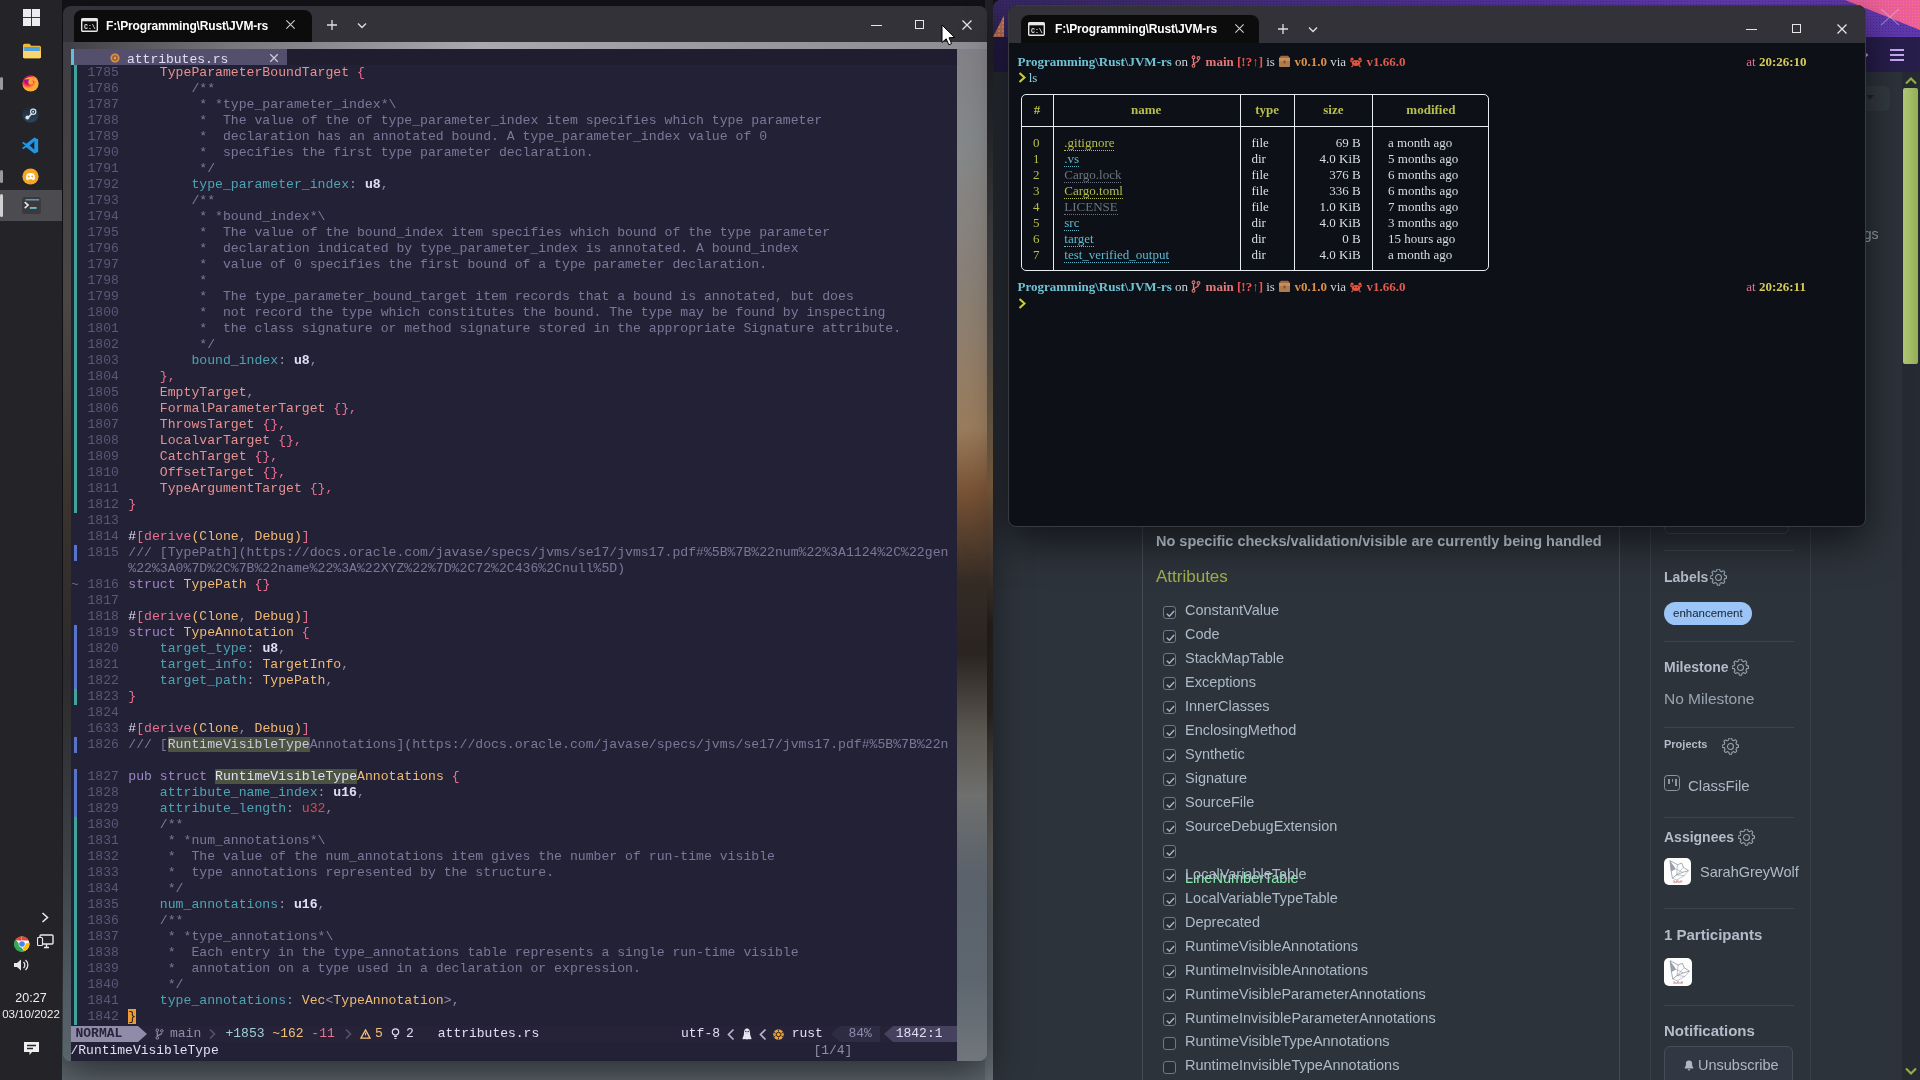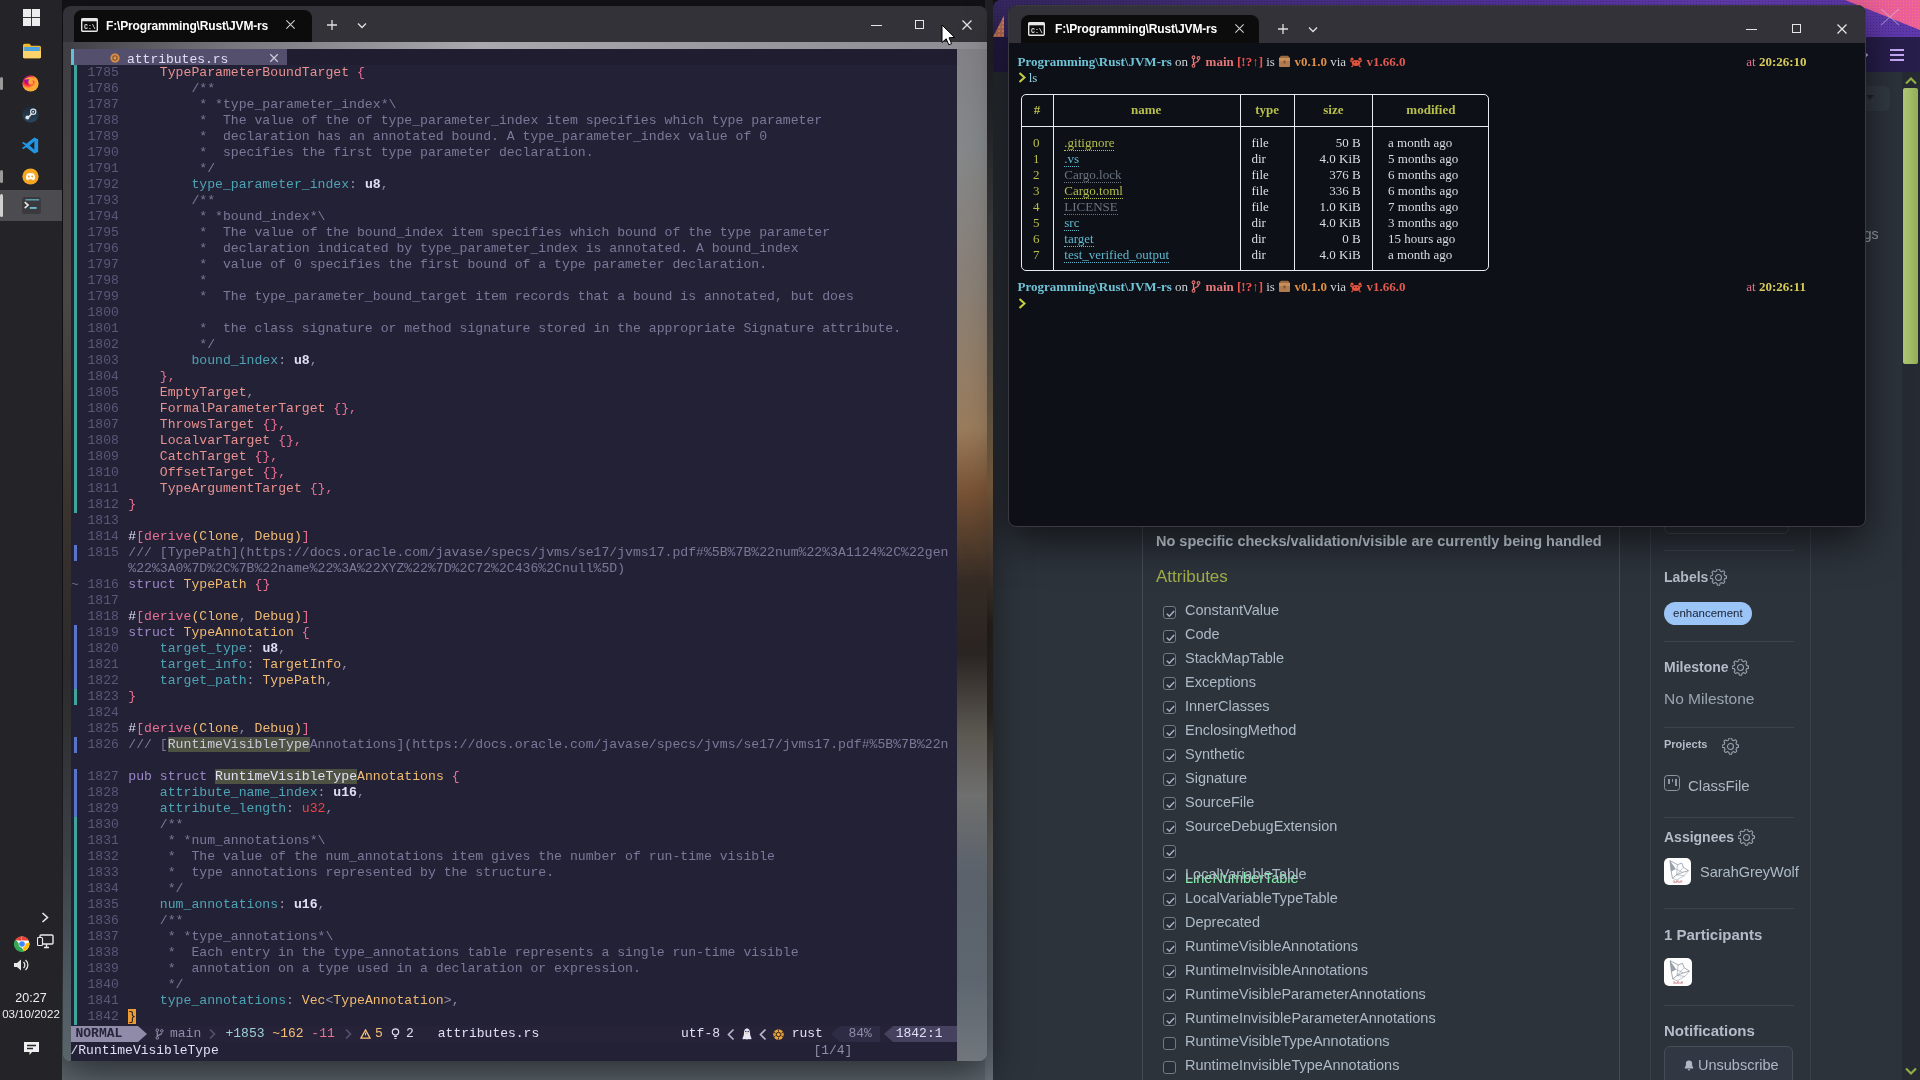--- a/index.html
+++ b/index.html
@@ -297,20 +297,21 @@
     <div class="ln" style="top:257.4px">1797</div>
     <pre class="cl" style="top:257.4px"><span style="color:#7c7799">         *  value of 0 specifies the first bound of a type parameter declaration.</span></pre>
 <div class="gs" style="top:273.4px;background:#3fa59a"></div>
     <div class="ln" style="top:273.4px">1798</div>
     <pre class="cl" style="top:273.4px"><span style="color:#7c7799">         *</span></pre>
 <div class="gs" style="top:289.4px;background:#3fa59a"></div>
     <div class="ln" style="top:289.4px">1799</div>
     <pre class="cl" style="top:289.4px"><span style="color:#7c7799">         *  The type_parameter_bound_target item records that a bound is annotated, but does</span></pre>
 <div class="gs" style="top:305.4px;background:#3fa59a"></div>
     <div class="ln" style="top:305.4px">1800</div>
+    <pre class="cl" style="top:305.4px"><span style="color:#7c7799">         *  not record the type which constitutes the bound. The type may be found by inspecting</span></pre>
 <div class="gs" style="top:321.4px;background:#3fa59a"></div>
     <div class="ln" style="top:321.4px">1801</div>
     <pre class="cl" style="top:321.4px"><span style="color:#7c7799">         *  the class signature or method signature stored in the appropriate Signature attribute.</span></pre>
 <div class="gs" style="top:337.4px;background:#3fa59a"></div>
     <div class="ln" style="top:337.4px">1802</div>
     <pre class="cl" style="top:337.4px"><span style="color:#7c7799">         */</span></pre>
 <div class="gs" style="top:353.4px;background:#3fa59a"></div>
     <div class="ln" style="top:353.4px">1803</div>
     <pre class="cl" style="top:353.4px"><span style="color:#e0def4">        </span><span style="color:#4ea3b5">bound_index</span><span style="color:#908caa">:</span><span style="color:#e0def4"> </span><span style="color:#e0def4;font-weight:bold">u8</span><span style="color:#908caa">,</span></pre>
 <div class="gs" style="top:369.4px;background:#3fa59a"></div>
@@ -362,21 +363,21 @@
 <div class="gs" style="top:657.4px;background:#5873c8"></div>
     <div class="ln" style="top:657.4px">1821</div>
     <pre class="cl" style="top:657.4px"><span style="color:#e0def4">    </span><span style="color:#4ea3b5">target_info</span><span style="color:#908caa">:</span><span style="color:#e0def4"> </span><span style="color:#f0ba72">TargetInfo</span><span style="color:#908caa">,</span></pre>
 <div class="gs" style="top:673.4px;background:#5873c8"></div>
     <div class="ln" style="top:673.4px">1822</div>
     <pre class="cl" style="top:673.4px"><span style="color:#e0def4">    </span><span style="color:#4ea3b5">target_path</span><span style="color:#908caa">:</span><span style="color:#e0def4"> </span><span style="color:#f0ba72">TypePath</span><span style="color:#908caa">,</span></pre>
 <div class="gs" style="top:689.4px;background:#3fa59a"></div>
     <div class="ln" style="top:689.4px">1823</div>
     <pre class="cl" style="top:689.4px"><span style="color:#ea6f92">}</span></pre>
 <div class="ln" style="top:705.4px">1824</div>
-<div class="ln" style="top:721.4px">1825</div>
+<div class="ln" style="top:721.4px">1633</div>
     <pre class="cl" style="top:721.4px"><span style="color:#e0def4">#</span><span style="color:#ea6f92">[</span><span style="color:#ea6f92">derive</span><span style="color:#f0ba72">(</span><span style="color:#f0ba72">Clone</span><span style="color:#908caa">,</span><span style="color:#e0def4"> </span><span style="color:#f0ba72">Debug</span><span style="color:#f0ba72">)</span><span style="color:#ea6f92">]</span></pre>
 <div class="gs" style="top:737.4px;background:#5873c8"></div>
     <div class="ln" style="top:737.4px">1826</div>
     <pre class="cl" style="top:737.4px"><span style="color:#7c7799">/// [</span><span style="color:#cbc8dc;background:#4d5342">RuntimeVisibleType</span><span style="color:#7c7799">Annotations](</span><span style="color:#7c7799">https://docs.oracle.com/javase/specs/jvms/se17/jvms17.pdf</span><span style="color:#7c7799">#%5B%7B%22n</span></pre>
 <div class="gs" style="top:769.4px;background:#5873c8"></div>
     <div class="ln" style="top:769.4px">1827</div>
     <pre class="cl" style="top:769.4px"><span style="color:#9d87c7">pub</span><span style="color:#e0def4"> </span><span style="color:#9d87c7">struct</span><span style="color:#e0def4"> </span><span style="color:#e0def4;background:#4d5342">RuntimeVisibleType</span><span style="color:#f0ba72">Annotations</span><span style="color:#e0def4"> </span><span style="color:#ea6f92">{</span></pre>
 <div class="gs" style="top:785.4px;background:#5873c8"></div>
     <div class="ln" style="top:785.4px">1828</div>
     <pre class="cl" style="top:785.4px"><span style="color:#e0def4">    </span><span style="color:#4ea3b5">attribute_name_index</span><span style="color:#908caa">:</span><span style="color:#e0def4"> </span><span style="color:#e0def4;font-weight:bold">u16</span><span style="color:#908caa">,</span></pre>
@@ -531,21 +532,21 @@
 <div style="position:absolute;left:1372.4px;top:94.25px;width:1px;height:177.10000000000002px;background:#e8edf2"></div>
 <div style="position:absolute;left:1021.4px;top:126.45px;width:468.0000000000001px;height:1px;background:#e8edf2"></div>
 <div class="tr" style="top:102.3px;left:1037.0px;transform:translateX(-50%);font-weight:bold;color:#b8bf4b">#</div>
 <div class="tr" style="top:102.3px;left:1146.2px;transform:translateX(-50%);font-weight:bold;color:#b8bf4b">name</div>
 <div class="tr" style="top:102.3px;left:1267.1px;transform:translateX(-50%);font-weight:bold;color:#b8bf4b">type</div>
 <div class="tr" style="top:102.3px;left:1333.4px;transform:translateX(-50%);font-weight:bold;color:#b8bf4b">size</div>
 <div class="tr" style="top:102.3px;left:1430.9px;transform:translateX(-50%);font-weight:bold;color:#b8bf4b">modified</div>
 <div class="tr" style="top:134.5px;left:1033.1px;color:#b8bf4b">0</div>
 <div class="tr" style="top:134.5px;left:1064.3px;color:#b5bd4c"><span style="border-bottom:1px dotted #b5bd4c">.gitignore</span></div>
 <div class="tr" style="top:134.5px;left:1251.5px;color:#d8dee4">file</div>
-<div class="tr" style="top:134.5px;left:1298.3px;width:62.4px;text-align:right;color:#d8dee4">50 B</div>
+<div class="tr" style="top:134.5px;left:1298.3px;width:62.4px;text-align:right;color:#d8dee4">69 B</div>
 <div class="tr" style="top:134.5px;left:1388.1px;color:#d8dee4">a month ago</div>
 <div class="tr" style="top:150.6px;left:1033.1px;color:#b8bf4b">1</div>
 <div class="tr" style="top:150.6px;left:1064.3px;color:#5fb7cf"><span style="border-bottom:1px dotted #5fb7cf">.vs</span></div>
 <div class="tr" style="top:150.6px;left:1251.5px;color:#d8dee4">dir</div>
 <div class="tr" style="top:150.6px;left:1298.3px;width:62.4px;text-align:right;color:#d8dee4">4.0 KiB</div>
 <div class="tr" style="top:150.6px;left:1388.1px;color:#d8dee4">5 months ago</div>
 <div class="tr" style="top:166.7px;left:1033.1px;color:#b8bf4b">2</div>
 <div class="tr" style="top:166.7px;left:1064.3px;color:#6b7480"><span style="border-bottom:1px dotted #6b7480">Cargo.lock</span></div>
 <div class="tr" style="top:166.7px;left:1251.5px;color:#d8dee4">file</div>
 <div class="tr" style="top:166.7px;left:1298.3px;width:62.4px;text-align:right;color:#d8dee4">376 B</div>

